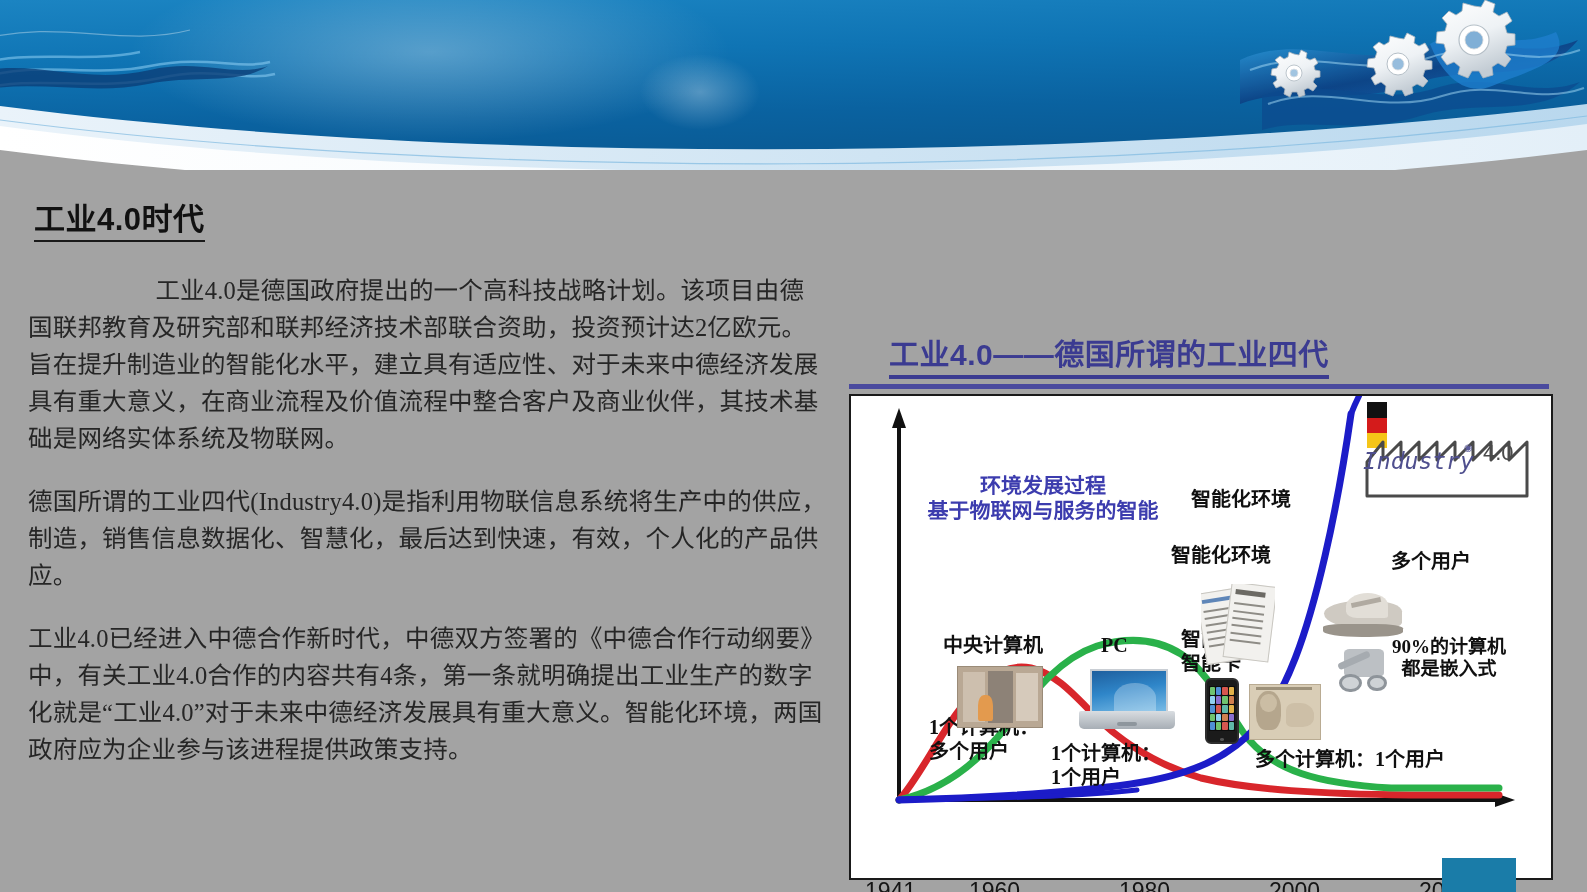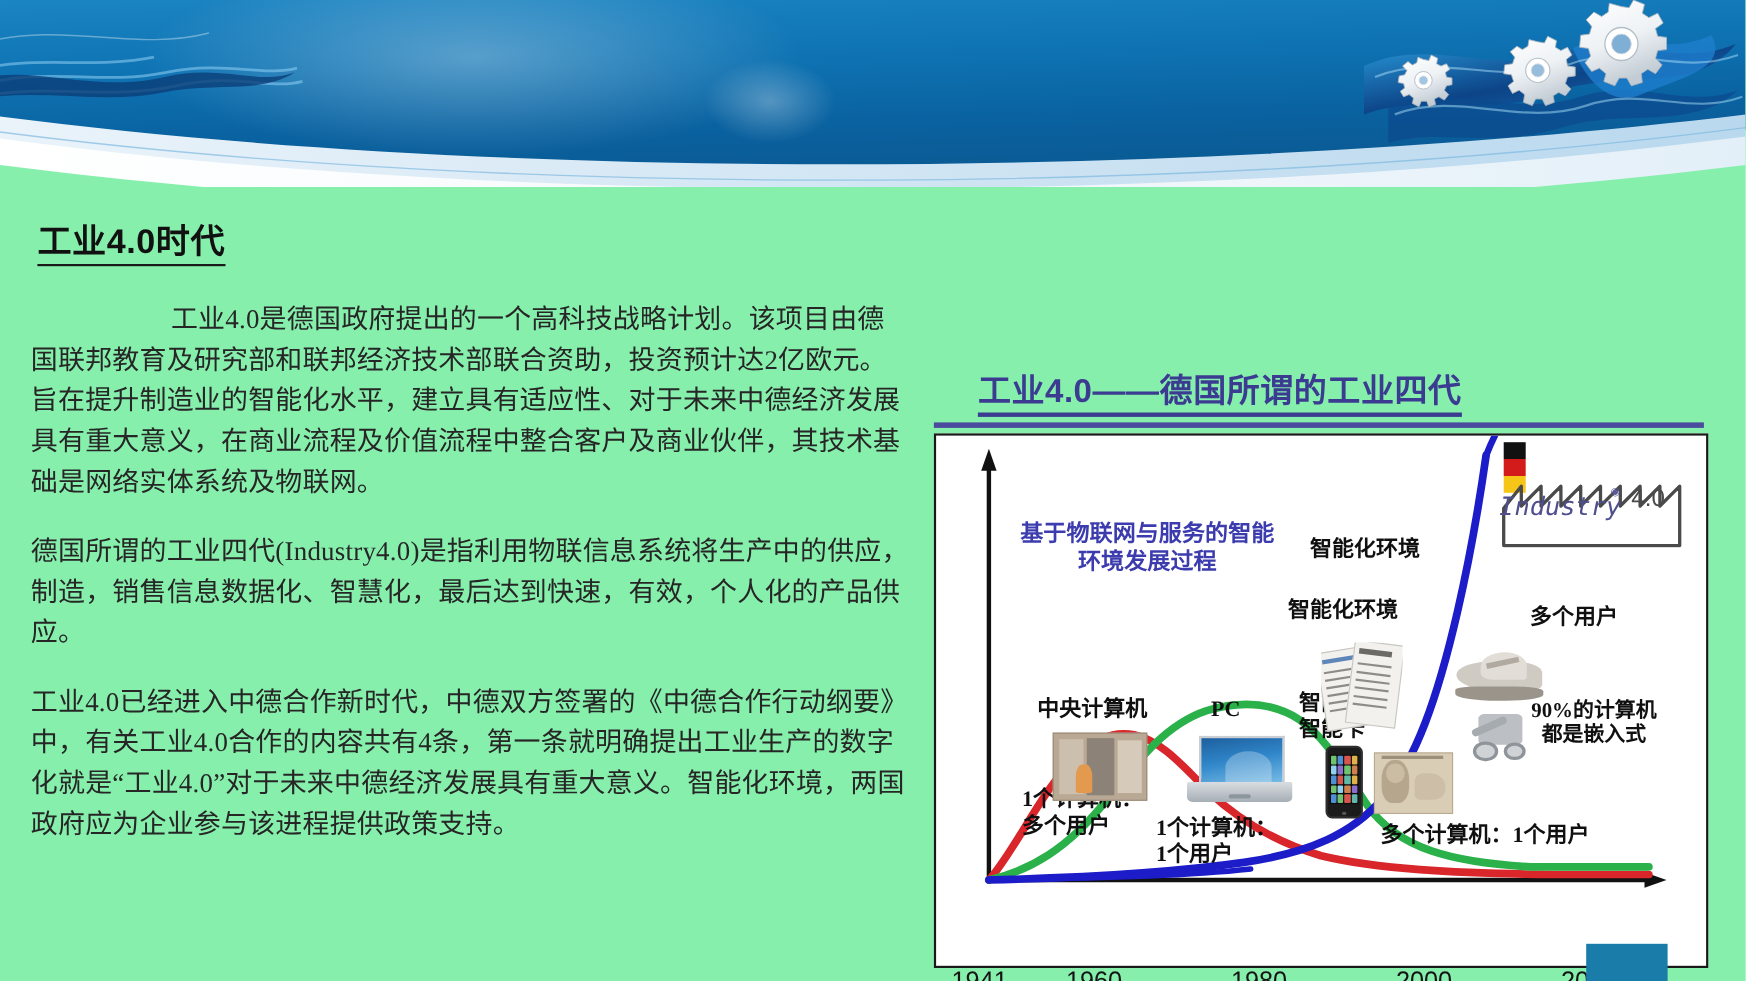--- a/index.html
+++ b/index.html
@@ -4,21 +4,21 @@
 <title>工业4.0时代</title>
 <style>
   html,body{margin:0;padding:0;}
   body{
     width:1587px;height:892px;
     background:#ffffff;
     font-family:"Liberation Sans","DejaVu Sans",sans-serif;
     overflow:hidden;
     position:relative;
   }
-  .slide{position:absolute;inset:0;width:1587px;height:892px;overflow:hidden;background:#86efac;}
+  .slide{position:absolute;inset:0;width:1587px;height:892px;overflow:hidden;background:#a3a3a3;}
 
   
   .banner{position:absolute;left:0;top:0;width:1587px;height:170px;overflow:hidden;}
   .banner svg{display:block;}
 
   
   .heading{
     position:absolute;left:34px;top:202px;
     font-size:31px;font-weight:bold;color:#111;
     letter-spacing:0.5px;
@@ -255,22 +255,22 @@
 
         <path d="M48,404 C130,402 210,398 280,388 C340,379 378,362 406,330
                  C436,296 456,238 474,160 C486,108 494,60 500,18" fill="none" stroke="#1c1cc8" stroke-width="7" stroke-linecap="round"></path>
 
         <path d="M48,403 C140,403 220,401 286,394" fill="none" stroke="#1c1cc8" stroke-width="5" stroke-linecap="round"></path>
 
         <path d="M500,18 C504,8 506,4 508,0" fill="none" stroke="#1c1cc8" stroke-width="6" stroke-linecap="round"></path>
       </svg>
 
       <div class="lbl lbl-blue" style="left:52px;top:78px;width:280px;">
+        <div>环境发展过程</div>
         <div>基于物联网与服务的智能</div>
-        <div>环境发展过程</div>
       </div>
 
       <div class="lbl lbl-blk" style="left:340px;top:92px;width:140px;">智能化环境</div>
       <div class="lbl lbl-blk" style="left:320px;top:148px;width:170px;">智能化环境</div>
       <div class="lbl lbl-blk" style="left:540px;top:154px;width:120px;">多个用户</div>
 
       <div class="lbl lbl-blk" style="left:92px;top:238px;width:150px;">中央计算机</div>
       <div class="lbl lbl-blk" style="left:250px;top:238px;width:60px;font-family:'Liberation Serif',serif;">PC</div>
       <div class="lbl lbl-blk" style="left:330px;top:232px;width:124px;">
         <div>智能手机</div>

